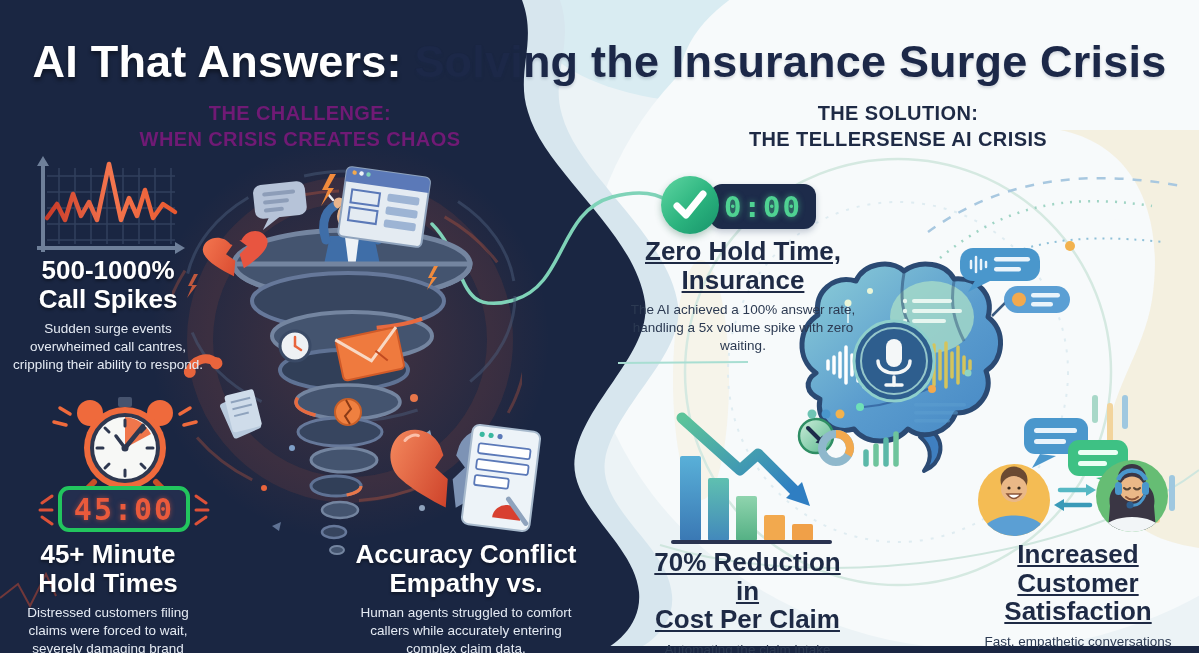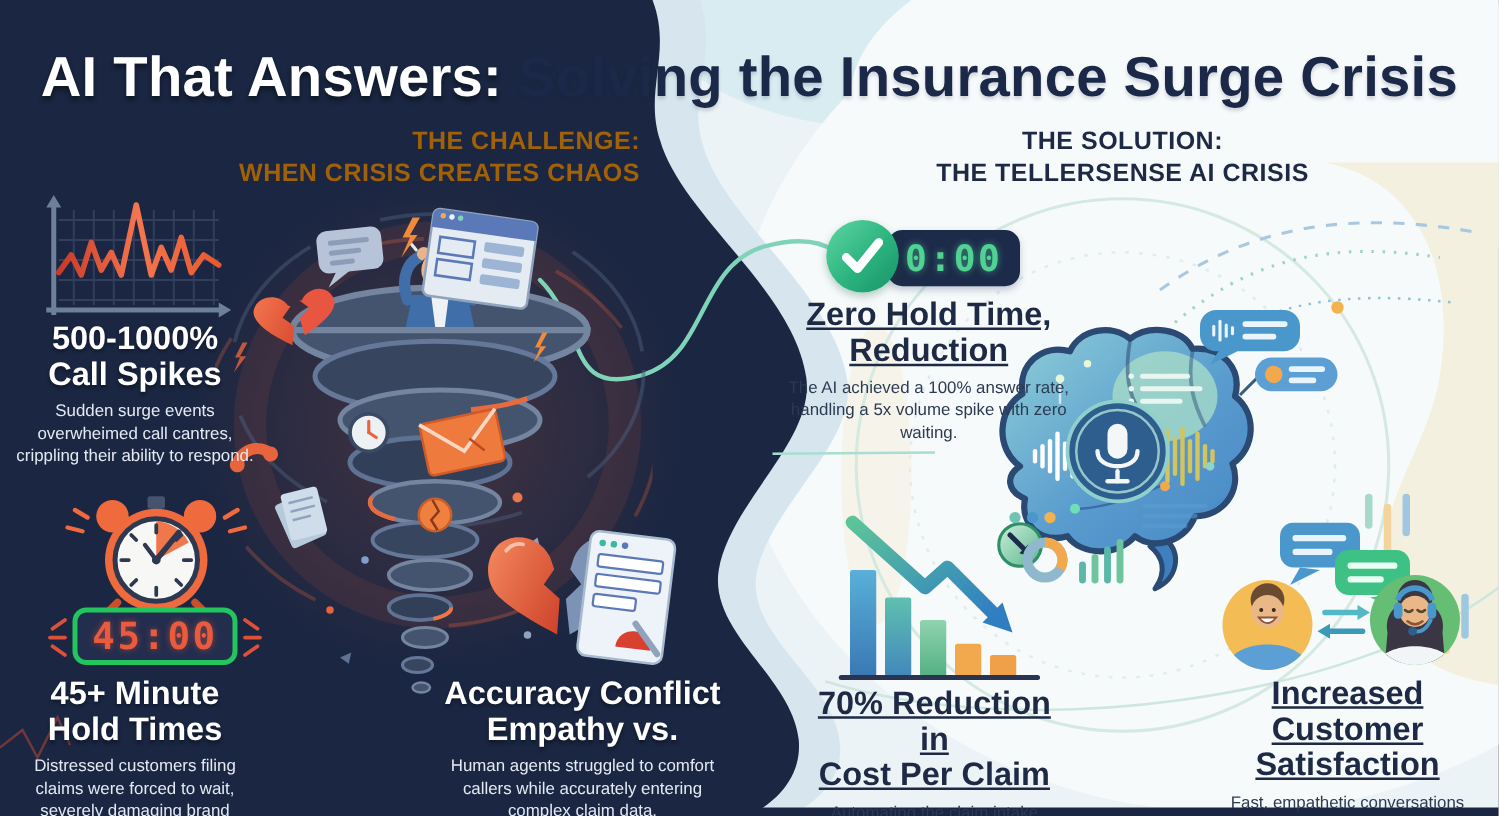--- a/index.html
+++ b/index.html
@@ -14,21 +14,21 @@
     left:0;right:0;top:24px;text-align:center;
     font-size:45px;font-weight:800;letter-spacing:.2px;white-space:nowrap;z-index:6;
   }
   .main-title .t-left{color:#ffffff;text-shadow:0 3px 4px rgba(0,0,0,.45);}
   .main-title .t-right{color:#1c2848;text-shadow:0 2px 3px rgba(30,45,80,.18);}
   
   .sec-heading{
     top:100px;width:424px;text-align:center;z-index:6;
     font-size:20px;font-weight:800;letter-spacing:.4px;line-height:1.3;
   }
-  .sec-heading.challenge{left:88px;color:#a16207;text-align:right;}
+  .sec-heading.challenge{left:88px;color:#701a75;}
   .sec-heading.solution{left:686px;color:#1e2a45;}
   .sec-heading span{display:block;}
   
   .stat{z-index:6;text-align:center;}
   .stat h3{margin:0 0 7px 0;font-size:26px;font-weight:800;line-height:1.1;}
   .stat h3 span{display:block;}
   .stat p{margin:0;font-size:13.5px;font-weight:500;line-height:1.32;}
   .stat.dark h3{color:#ffffff;text-shadow:0 2px 3px rgba(0,0,0,.4);}
   .stat.dark p{color:#e4eaf3;}
   .stat.light h3{color:#1e2a45;text-decoration:underline;}
@@ -385,21 +385,21 @@
       <path d="M4,16 L13,25 L30,4" fill="none" stroke="#ffffff" stroke-width="7" stroke-linecap="round" stroke-linejoin="round"></path>
     </svg>
   </div>
   <div class="abs seg timer-pill">
     <span>0:00</span>
   </div>
 
   <div class="abs stat light" style="left:630px;top:237px;width:226px;">
     <h3>
       <span>Zero Hold Time,</span>
-      <span>Reduction</span>
+      <span>Insurance</span>
     </h3>
     <p>The AI achieved a 100% answer rate, handling a 5x volume spike with zero waiting.</p>
   </div>
 
   <svg class="abs" style="left:668px;top:412px;z-index:3" width="175" height="140" viewBox="0 0 175 140">
     <defs>
       <linearGradient id="barB" x1="0" y1="0" x2="0" y2="1">
           <stop offset="0" stop-color="#59b0d8"></stop>
           <stop offset="1" stop-color="#3a78b4"></stop>
         </linearGradient>

